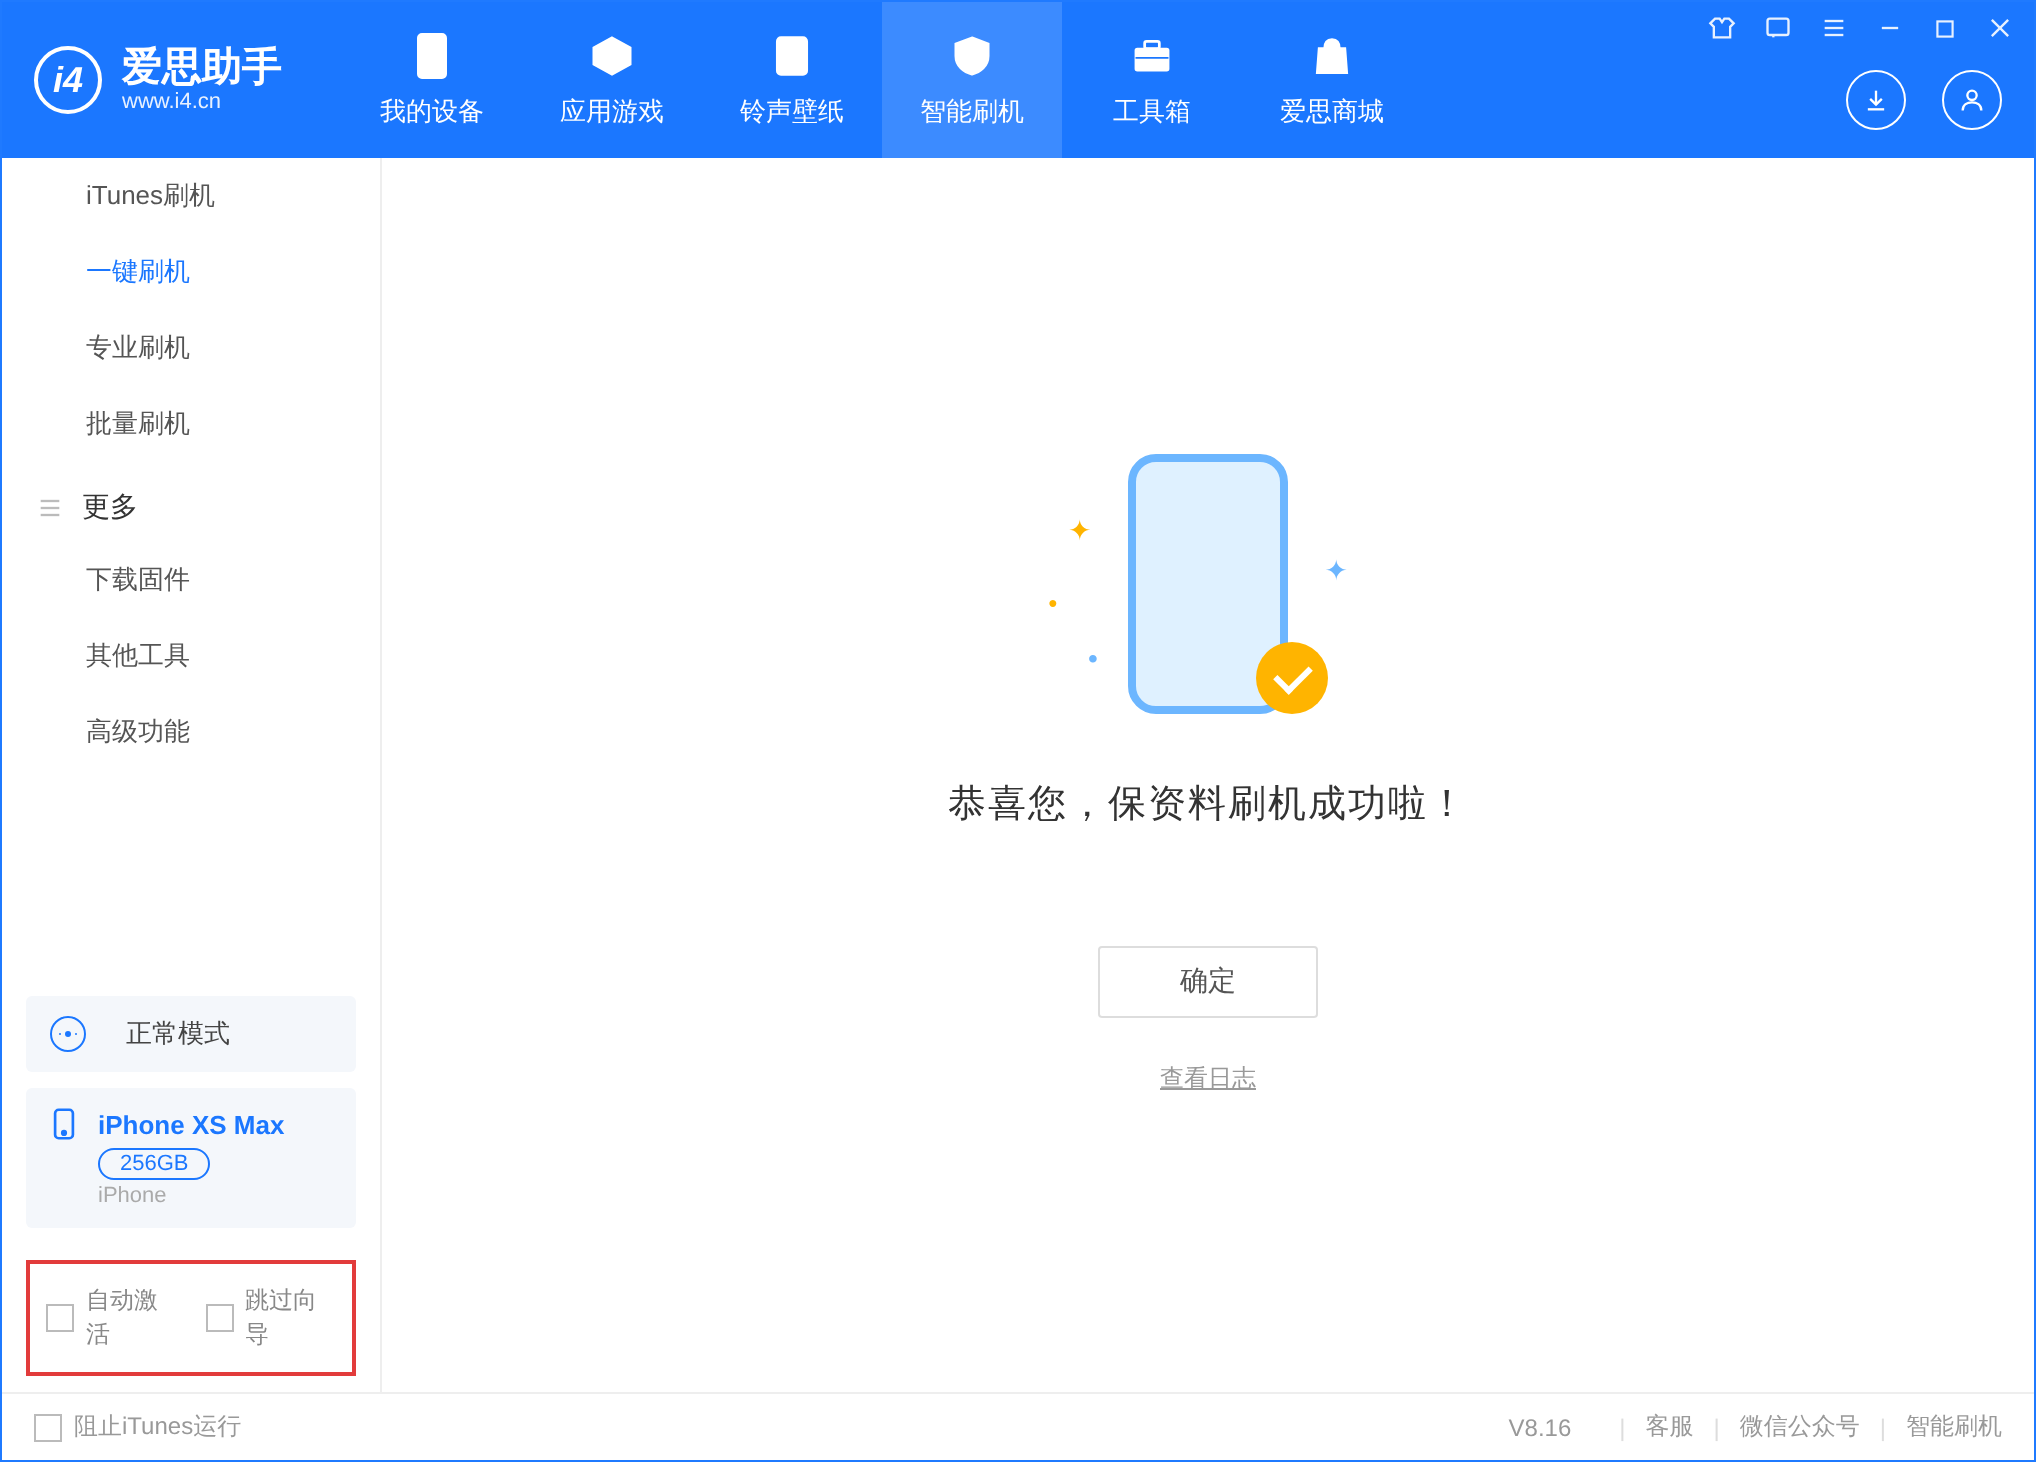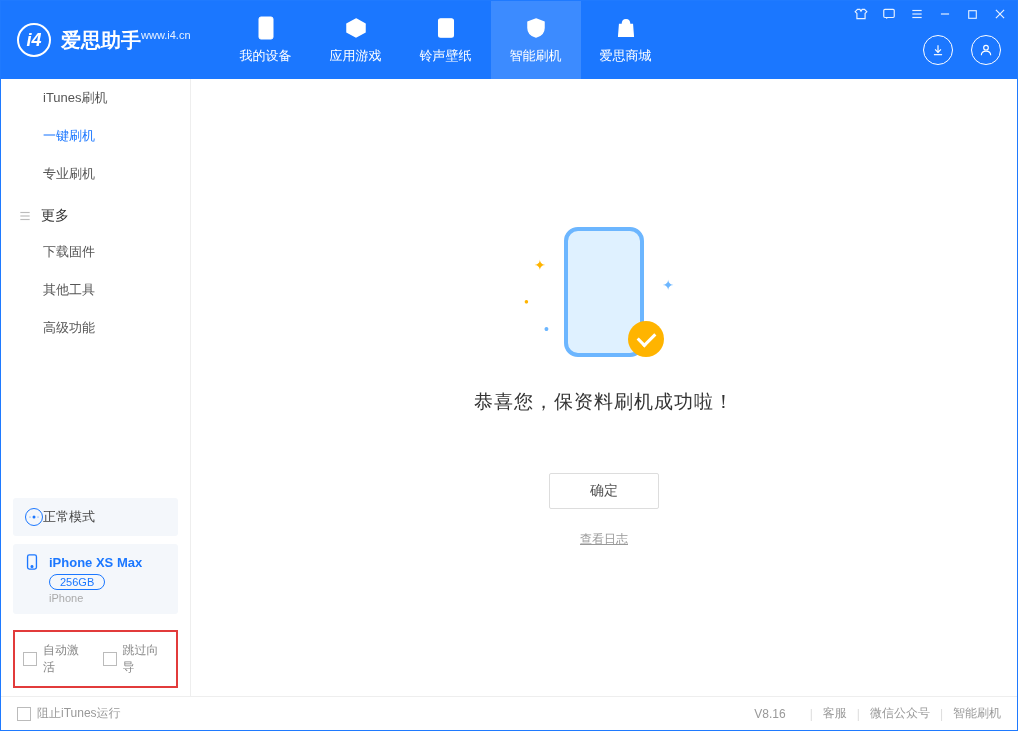--- a/index.html
+++ b/index.html
@@ -1,41 +1,41 @@
 <!DOCTYPE html>
 <html><head>
 <meta charset="utf-8">
 <style>
 * { box-sizing: border-box; margin: 0; padding: 0; font-family: "Microsoft YaHei", "PingFang SC", Arial, sans-serif; }
 body { background: #f0f0f0; display: flex; justify-content: center; align-items: center; height: 100vh; }
 .window { width: 1018px; height: 731px; background: #fff; border: 1px solid #1f7aff; display: flex; flex-direction: column; position: relative; }
 .header { height: 78px; background: linear-gradient(90deg, #1b77ff 0%, #1b77ff 100%); display: flex; align-items: center; padding: 0 16px; position: relative; }
 .logo-area { display: flex; align-items: center; margin-right: 30px; }
 .logo-circle { width: 34px; height: 34px; border: 2px solid #fff; border-radius: 50%; display: flex; align-items: center; justify-content: center; margin-right: 10px; font-weight: bold; color:#fff; font-size:18px; font-style: italic; }
-.logo-text { color: #fff; display: flex; flex-direction: row; }
+.logo-text { color: #fff; display: flex; flex-direction: column; }
 .logo-title { font-size: 20px; font-weight: bold; line-height: 1.1; }
 .logo-sub { font-size: 11px; opacity: 0.9; }
 .nav-tabs { display: flex; height: 100%; align-items: stretch; }
 .nav-tab { width: 90px; display: flex; flex-direction: column; align-items: center; justify-content: center; color: #fff; font-size: 13px; cursor: pointer; gap: 6px; }
 .nav-tab.active { background: rgba(255,255,255,0.15); }
 .nav-tab .ticon { width: 26px; height: 26px; display:flex; align-items:center; justify-content:center; }
 .nav-tab svg { fill:#fff; stroke:#fff; }
 .win-controls-top { position: absolute; top: 6px; right: 10px; display: flex; gap: 14px; color: #fff; font-size: 13px; align-items: center; }
 .win-controls-top span { cursor: pointer; opacity: 0.9; display:inline-flex; }
 .header-right { margin-left: auto; display: flex; gap: 18px; align-items: center; margin-top: 20px; }
 .circle-btn { width: 30px; height: 30px; border: 1.5px solid #fff; border-radius: 50%; display: flex; align-items: center; justify-content: center; color: #fff; font-size: 14px; cursor: pointer; }
 
 .body-area { flex: 1; display: flex; overflow: hidden; }
 .sidebar { width: 190px; border-right: 1px solid #eee; display: flex; flex-direction: column; }
 .sb-section-header { display: flex; align-items: center; gap: 8px; padding: 14px 16px 8px; font-size: 14px; color: #333; }
 .sb-section-header .sicon { width:16px; height:16px; display:flex; align-items:center; justify-content:center; }
 .sb-item { padding: 10px 16px 10px 42px; font-size: 13px; color: #555; cursor: pointer; }
 .sb-item.active { color: #1b77ff; }
 .sb-spacer { flex: 1; }
-.mode-box { margin: 8px 12px; background: #f4f7fb; border-radius: 3px; padding: 10px 12px; display: flex; align-items: center; gap: 0; font-size: 13px; color: #444; }
+.mode-box { margin: 8px 12px; background: #f4f7fb; border-radius: 3px; padding: 10px 12px; display: flex; align-items: center; gap: 20px; font-size: 13px; color: #444; }
 .mode-dot { width: 18px; height: 18px; border: 1.5px solid #1b77ff; border-radius: 50%; display:flex; align-items:center; justify-content:center; }
 .mode-dot::after { content:""; width:6px; height:6px; background:#1b77ff; border-radius:50%; box-shadow: 8px 0 0 -2px #1b77ff, -8px 0 0 -2px #1b77ff; transform: scale(0.5); }
 .device-box { margin: 0 12px 8px; background: #f4f7fb; border-radius: 3px; padding: 10px 12px; font-size: 13px; color: #444; }
 .device-head { display:flex; align-items:center; gap:8px; }
 .phone-ic { width:16px; height:16px; }
 .device-name { color: #1b77ff; font-weight: bold; }
 .badge { display: inline-block; border: 1px solid #1b77ff; color: #1b77ff; border-radius: 10px; padding: 1px 10px; font-size: 11px; margin: 4px 0 2px 24px; }
 .device-sub { color: #aaa; font-size: 11px; margin-left: 24px; }
 .checkbox-row { border: 2px solid #e23b3b; margin: 8px 12px; padding: 10px 8px; display: flex; gap: 14px; align-items: center; font-size: 12px; color: #888; }
 .chk { width: 14px; height: 14px; border: 1px solid #bbb; display: inline-block; flex-shrink:0; }
@@ -148,20 +148,30 @@
             <svg width="24" height="24" viewBox="0 0 24 24" fill="none" stroke="#fff" stroke-width="1.5">
               <path d="M12 3 L20 6 L20 12 C20 17 16 20 12 21 C8 20 4 17 4 12 L4 6 Z"></path>
               <path d="M9 12 A3 3 0 1 1 12 15"></path>
               <path d="M11 15 L12 15 L12 14"></path>
             </svg>
           </div>
         <span>智能刷机</span>
       </div>
       <div class="nav-tab">
         <div class="ticon">
+            <svg width="24" height="22" viewBox="0 0 24 24" fill="#fff">
+              <rect x="3" y="8" width="18" height="12" rx="1"></rect>
+              <rect x="8" y="4" width="8" height="4" rx="1" fill="none" stroke="#fff" stroke-width="1.5"></rect>
+              <line x1="3" y1="13" x2="21" y2="13" stroke="#1b77ff" stroke-width="1"></line>
+            </svg>
+          </div>
+        <span>工具箱</span>
+      </div>
+      <div class="nav-tab">
+        <div class="ticon">
             <svg width="22" height="24" viewBox="0 0 24 24" fill="none" stroke="#fff" stroke-width="1.5">
               <path d="M5 8 L19 8 L20 21 L4 21 Z"></path>
               <path d="M8 8 C8 5 9 3 12 3 C15 3 16 5 16 8"></path>
             </svg>
           </div>
         <span>爱思商城</span>
       </div>
     </div>
 
     <div class="header-right">
@@ -179,20 +189,21 @@
           </svg>
         </div>
     </div>
   </div>
 
   <div class="body-area">
     <div class="sidebar">
       <div class="sb-item">iTunes刷机</div>
       <div class="sb-item active">一键刷机</div>
       <div class="sb-item">专业刷机</div>
+      <div class="sb-item">批量刷机</div>
 
       <div class="sb-section-header">
         <span class="sicon">
             <svg width="14" height="14" viewBox="0 0 24 24" stroke="#bbb" stroke-width="2">
               <line x1="4" y1="6" x2="20" y2="6"></line>
               <line x1="4" y1="12" x2="20" y2="12"></line>
               <line x1="4" y1="18" x2="20" y2="18"></line>
             </svg>
           </span>
         <span>更多</span>

